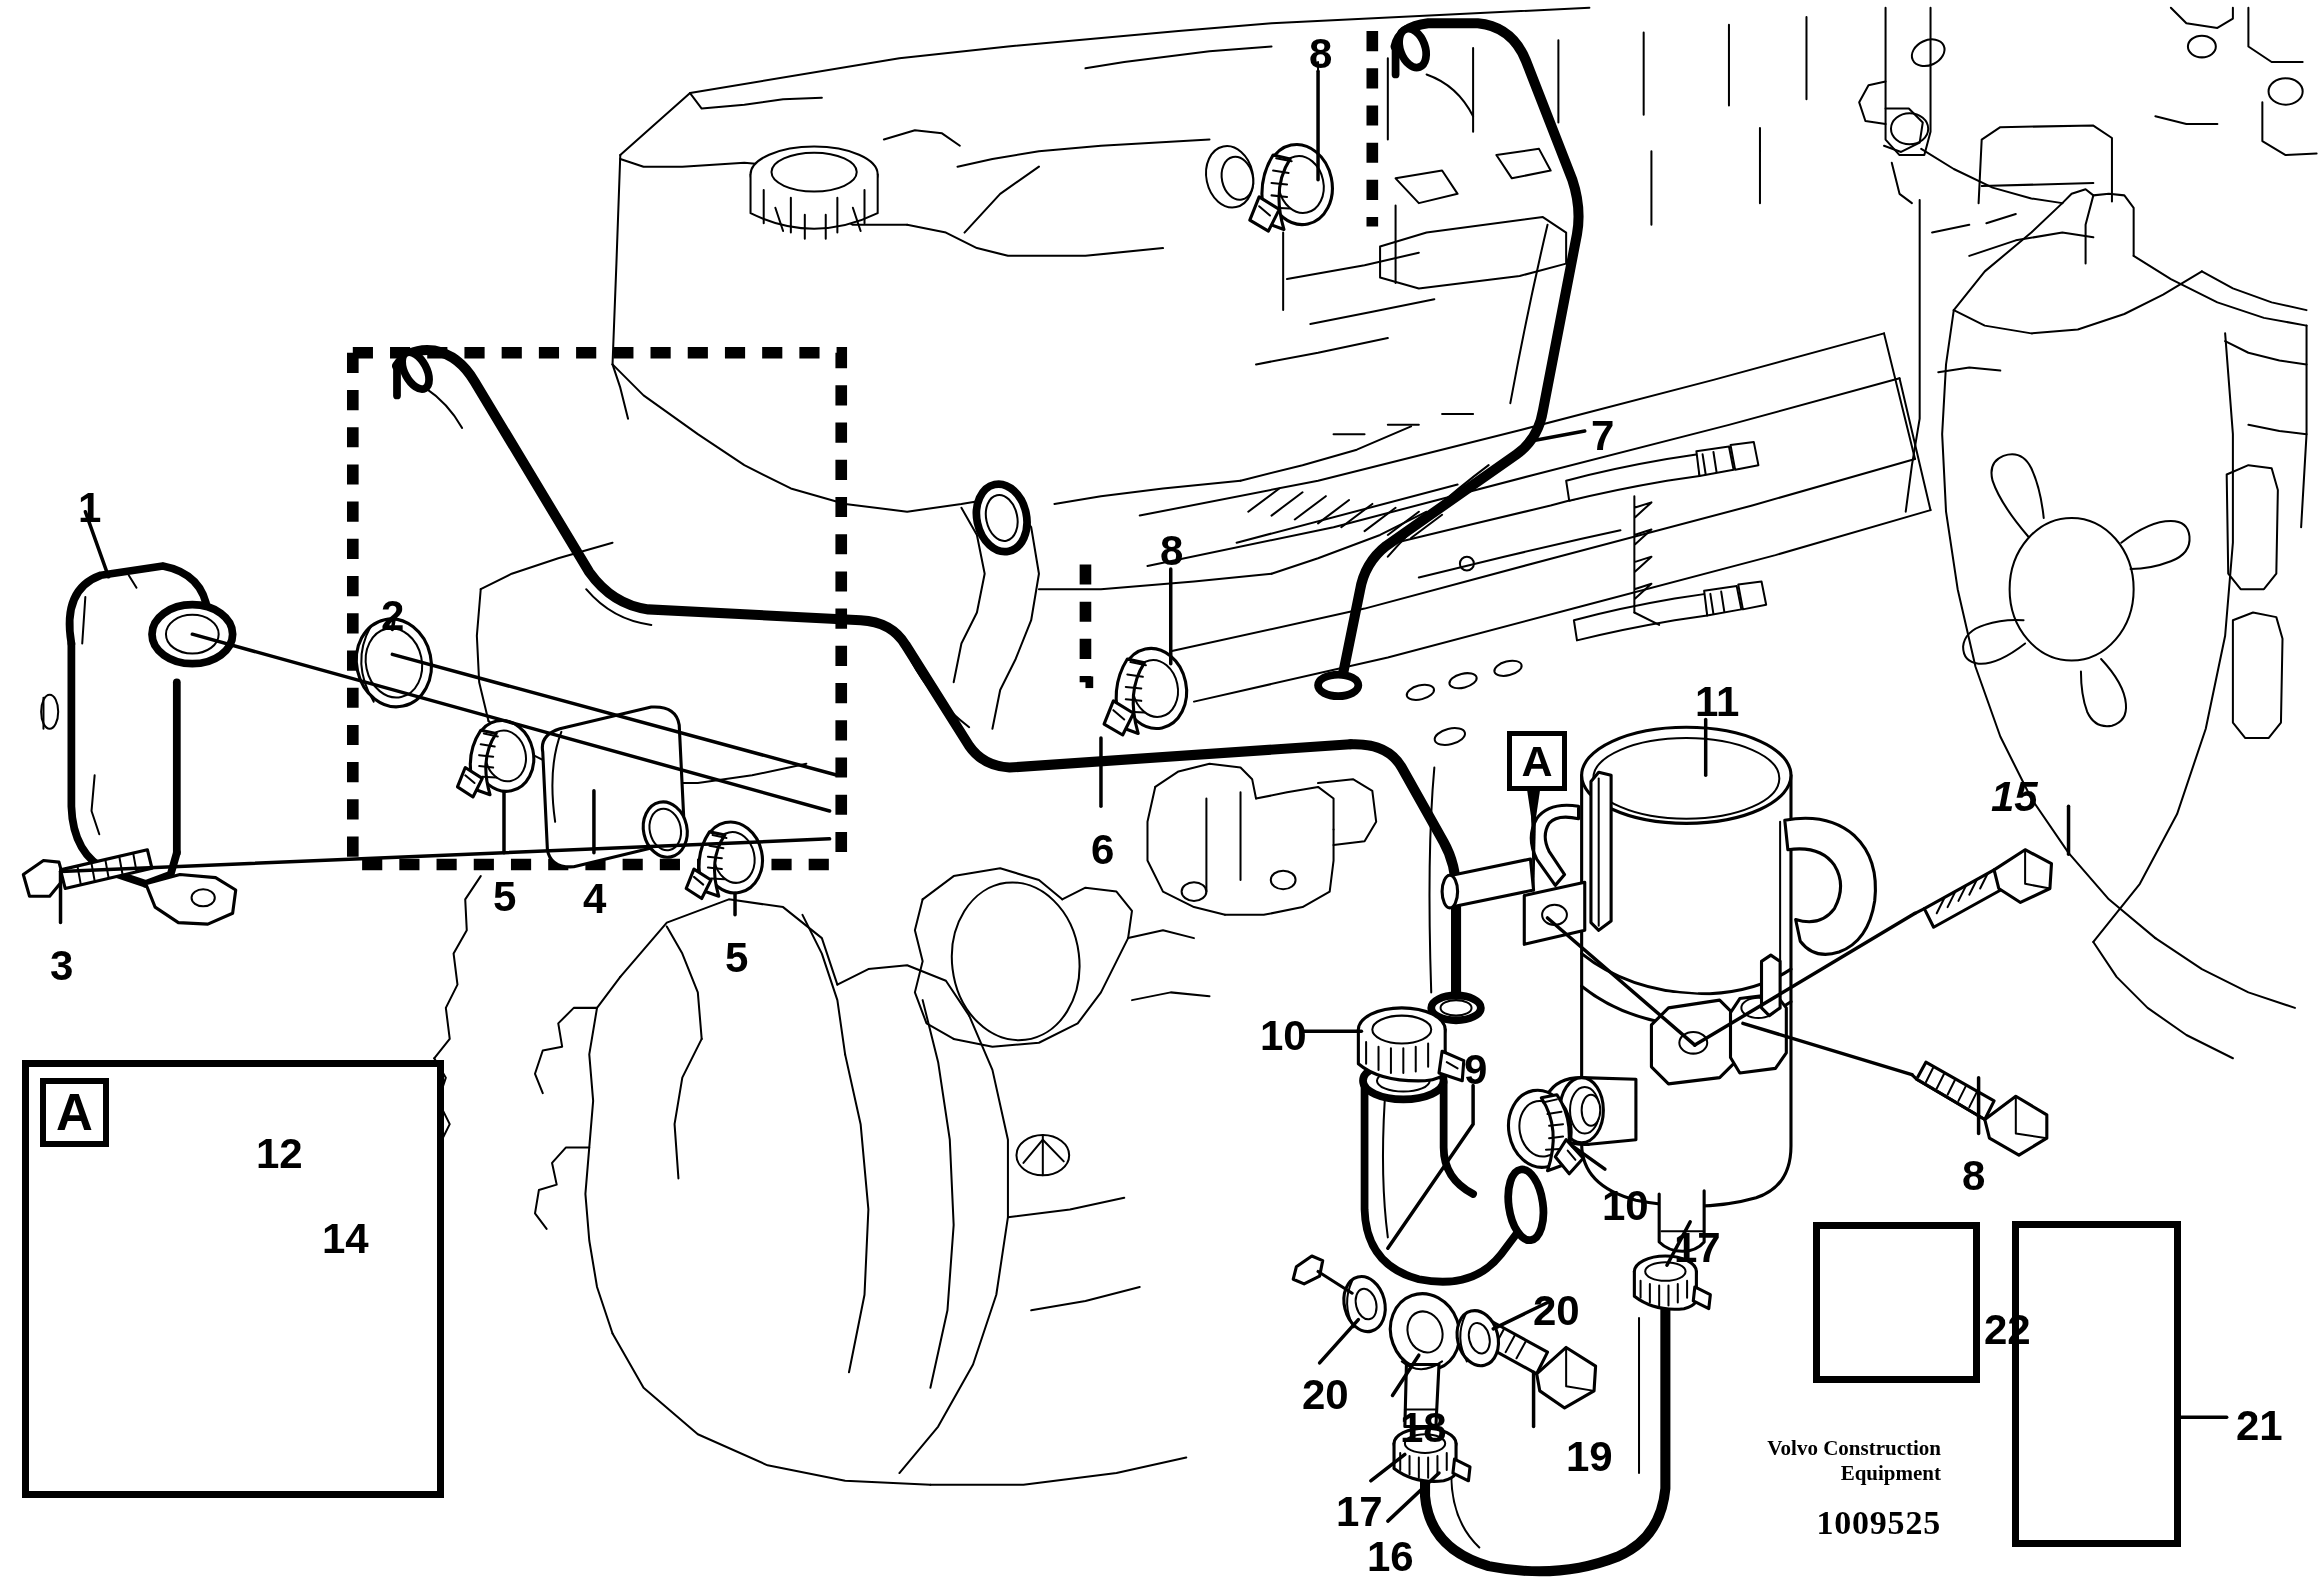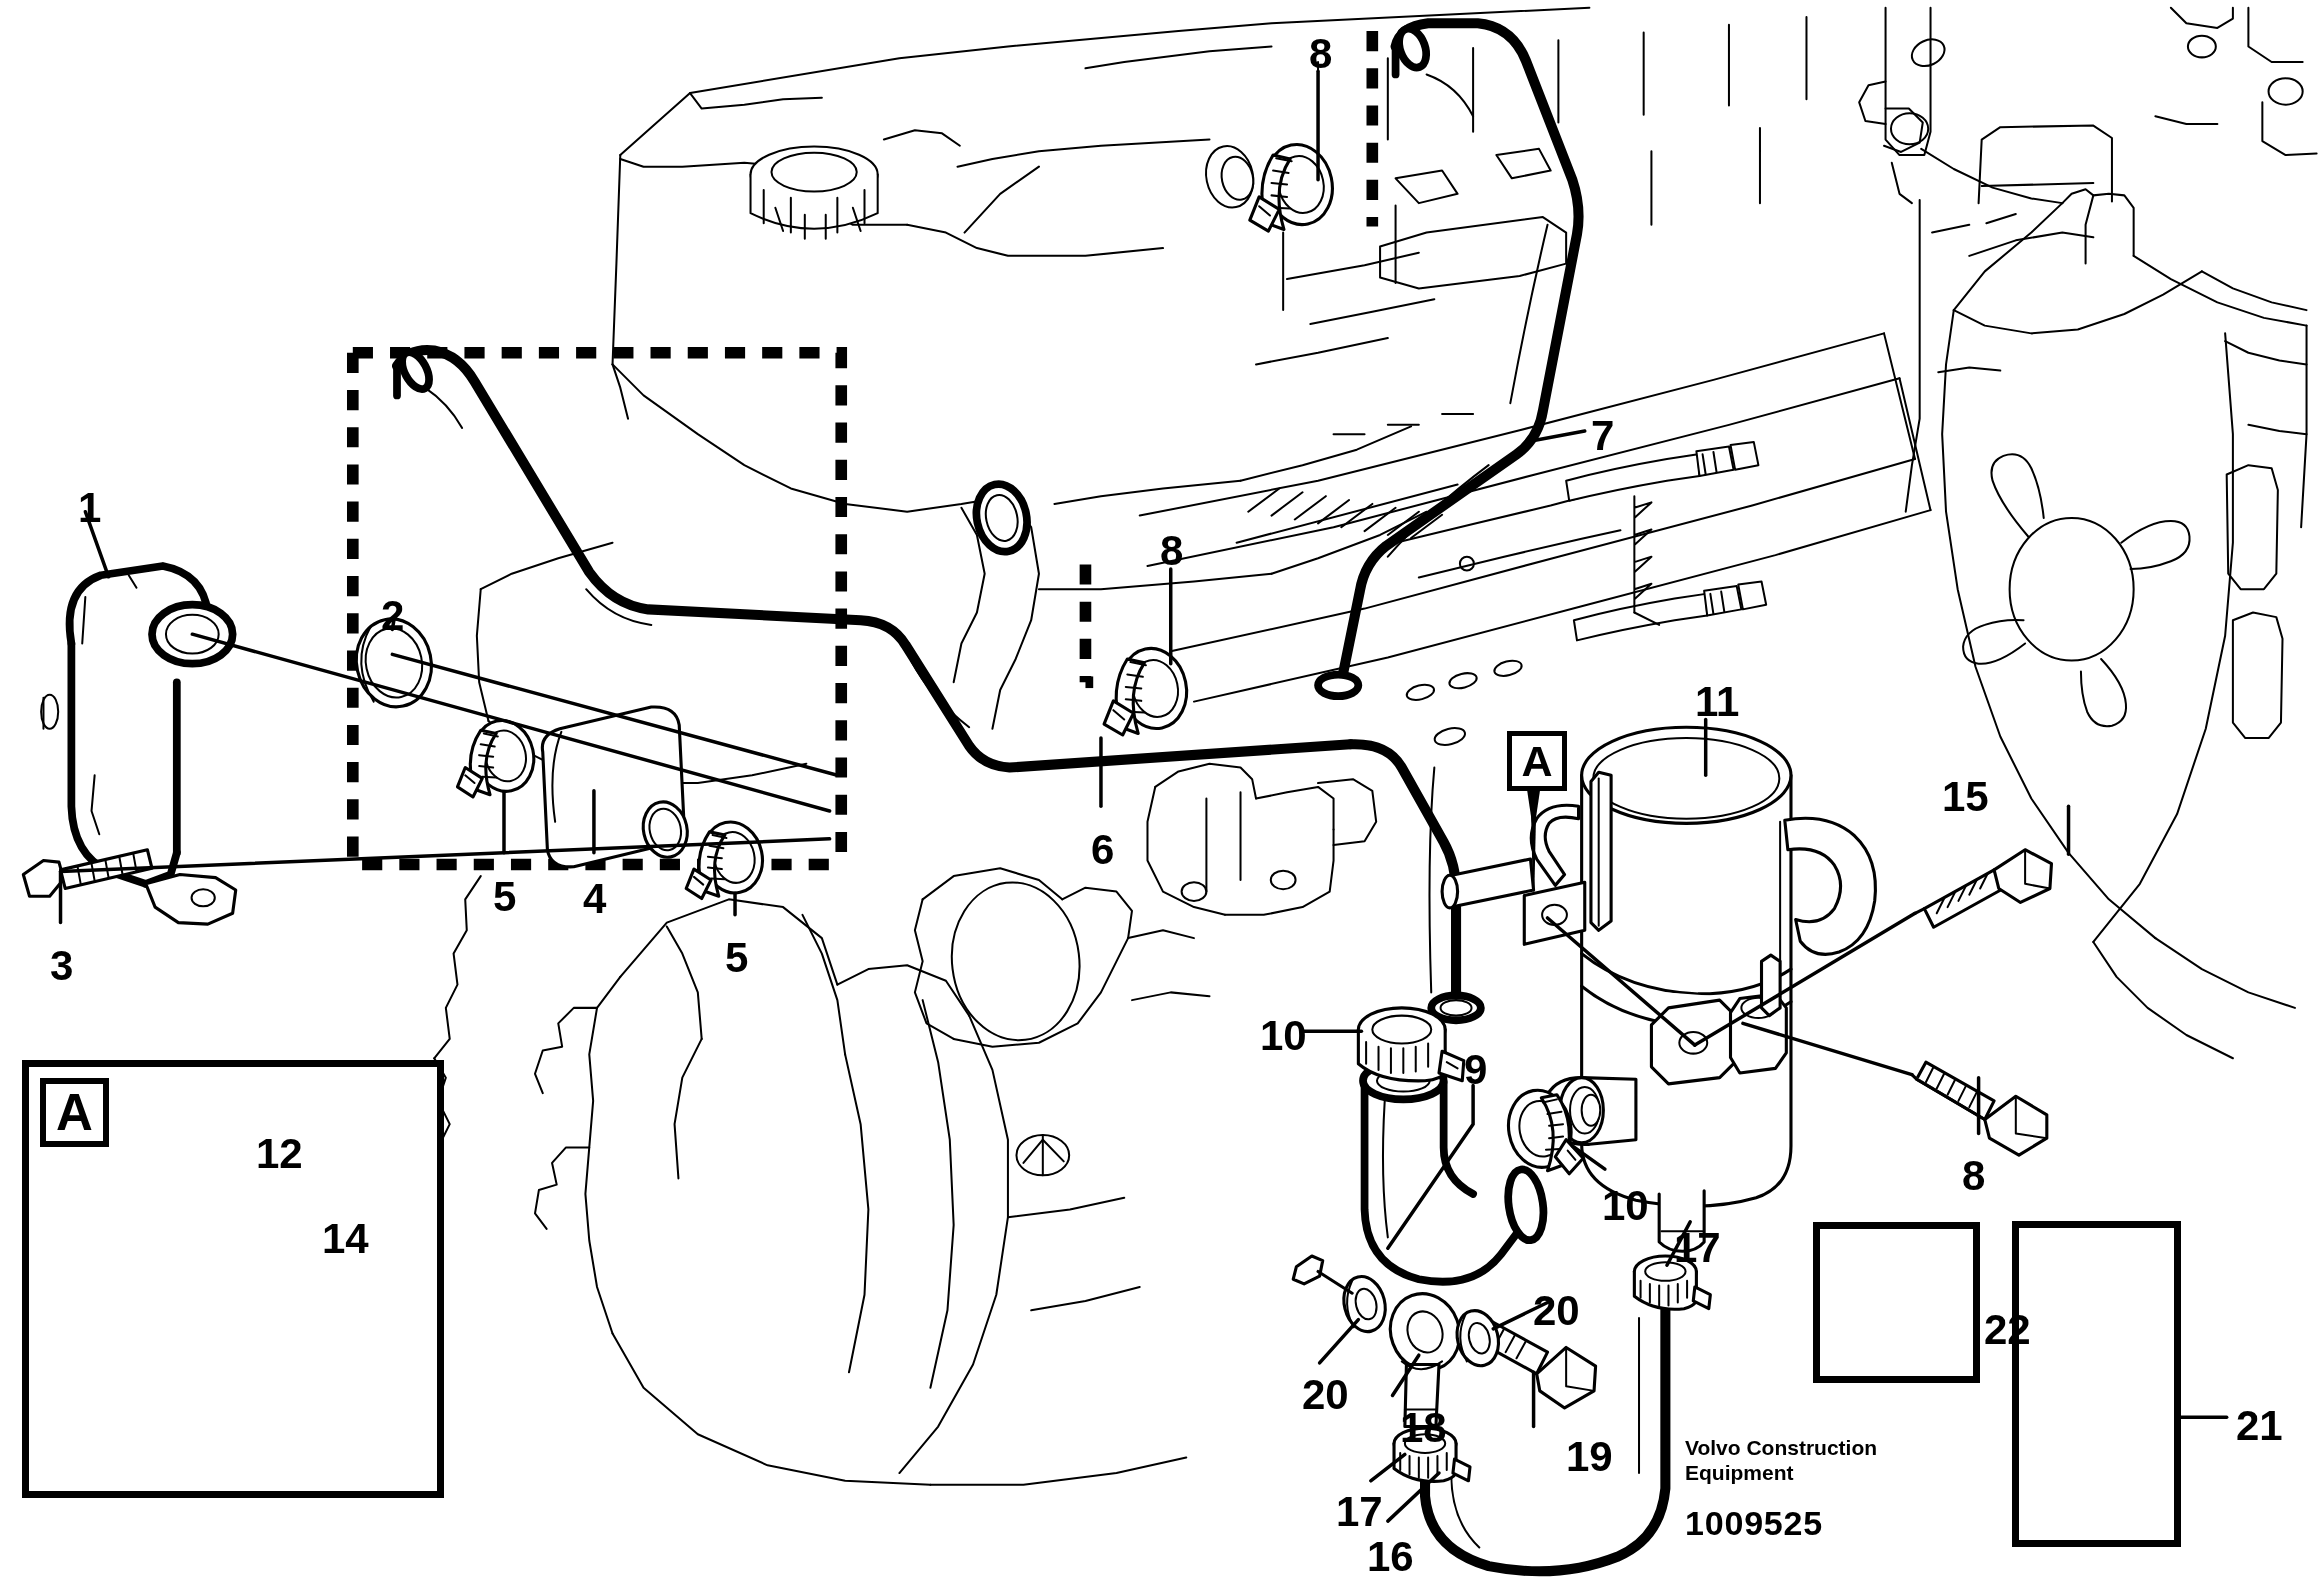--- a/index.html
+++ b/index.html
@@ -47,22 +47,22 @@
     font-weight:bold;font-size:51px;color:#000;
   }
   .small-frame{
     position:absolute;
     border:7px solid #000;
     background:#fff;
     box-sizing:border-box;
   }
   .footer{
     position:absolute;
-    text-align:left;
-    font-family:Liberation Sans, sans-serif;
+    text-align:right;
+    font-family:Liberation Serif, serif;
     color:#000;
   }
   .footer .brand{font-size:21px;font-weight:bold;line-height:1.18;}
   .footer .partno{font-size:34px;font-weight:bold;margin-top:18px;letter-spacing:0.8px;}
 </style>
 </head>
 <body>
 
 <div id="sheet">
 
@@ -661,21 +661,21 @@
   <div class="lbl" style="left:1591px;top:415px;">7</div>
   <div class="lbl" style="left:1309px;top:33px;">8</div>
   <div class="lbl" style="left:1160px;top:530px;">8</div>
   <div class="lbl" style="left:1464px;top:1049px;">9</div>
   <div class="lbl" style="left:1260px;top:1015px;">10</div>
   <div class="lbl" style="left:1602px;top:1185px;">10</div>
   <div class="lbl" style="left:1695px;top:681px;">11</div>
   <div class="lbl" style="left:256px;top:1133px;">12</div>
   <div class="lbl" style="left:1962px;top:1155px;">8</div>
   <div class="lbl" style="left:322px;top:1218px;">14</div>
-  <div class="lbl" style="left:1942px;top:776px;">15</div>
+  <div class="lbl" style="left:1991px;top:776px;font-style:italic;">15</div>
   <div class="lbl" style="left:1367px;top:1536px;">16</div>
   <div class="lbl" style="left:1674px;top:1227px;">17</div>
   <div class="lbl" style="left:1336px;top:1491px;">17</div>
   <div class="lbl" style="left:1368px;top:1407px;margin-left:32px;">18</div>
   <div class="lbl" style="left:1566px;top:1436px;">19</div>
   <div class="lbl" style="left:1302px;top:1374px;">20</div>
   <div class="lbl" style="left:1533px;top:1290px;">20</div>
   <div class="lbl" style="left:2236px;top:1405px;">21</div>
   <div class="lbl" style="left:1984px;top:1309px;">22</div>
 

